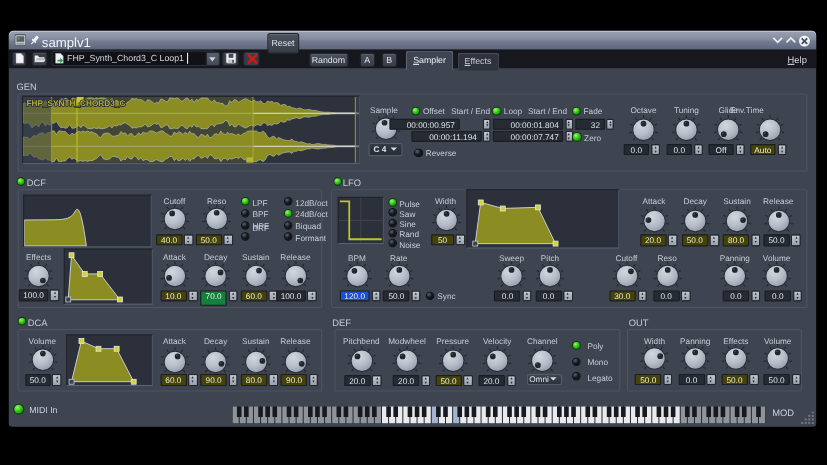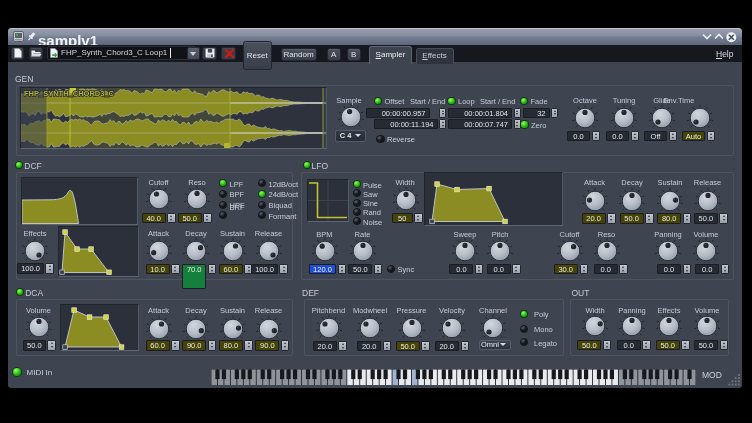--- a/index.html
+++ b/index.html
@@ -54,21 +54,21 @@
 <rect x="3" y="3" width="2" height="2" fill="#39b54a"></rect>
 <rect x="2" y="8" width="7" height="1.5" fill="#8f959c"></rect>
   </svg>
 <svg class="abs" style="left:26px;top:31px" width="11" height="11">
 <g transform="rotate(40 5.5 5.5)">
       <rect x="4.1" y="1" width="2.8" height="5" rx="0.8" fill="#eef1f5"></rect>
 <rect x="3.2" y="5.6" width="4.6" height="1.6" rx="0.6" fill="#eef1f5"></rect>
 <line x1="5.5" y1="7.2" x2="5.5" y2="10.2" stroke="#eef1f5" stroke-width="1.1"></line>
     </g>
   </svg>
-<div class="abs" style="left:38px;top:31.5px;font-size:15px;font-weight:bold;color:#f3f5f9">samplv1</div>
+<div class="abs" style="left:38px;top:31.5px;font-size:12px;font-weight:normal;color:#f3f5f9">samplv1</div>
 <svg class="abs" style="left:702px;top:32px" width="34" height="10">
 <polyline points="1,2.5 5,6.5 9,2.5" fill="none" stroke="#e9edf3" stroke-width="1.6"></polyline>
 <polyline points="13,6.5 17,2.5 21,6.5" fill="none" stroke="#e9edf3" stroke-width="1.6"></polyline>
   </svg>
 <svg class="abs" style="left:726px;top:32px" width="11" height="11">
 <circle cx="5.3" cy="5.3" r="5" fill="#f1f3f6"></circle>
 <line x1="2.8" y1="2.8" x2="7.8" y2="7.8" stroke="#454c59" stroke-width="1.6"></line>
 <line x1="7.8" y1="2.8" x2="2.8" y2="7.8" stroke="#454c59" stroke-width="1.6"></line>
   </svg>
 <div class="abs" style="left:8px;top:45px;width:734px;height:17px;background:#16181e"></div>
@@ -94,21 +94,21 @@
 <svg class="abs" style="left:205px;top:48px" width="10" height="10">
 <rect x="0.5" y="0.5" width="9" height="9" rx="1" fill="#f0f2f5" stroke="#787f88" stroke-width="0.6"></rect>
 <rect x="2.8" y="1" width="4.4" height="3.6" fill="#454b54"></rect>
 <rect x="2.2" y="6" width="5.6" height="3.5" fill="#c3c8cf"></rect>
 <rect x="6" y="6.5" width="1.8" height="2.5" fill="#565d66"></rect>
   </svg>
 <div class="abs" style="left:221px;top:46.5px;width:15px;height:13px;background:#383d48;border:1px solid #23272f;box-shadow:inset 0 1px 0 rgba(255,255,255,0.08);border-radius:2.5px"></div>
 <svg class="abs" style="left:224.5px;top:48.5px" width="9" height="9">
 <path d="M1 1 L8 8 M8 1 L1 8" stroke="#d01815" stroke-width="2.3" stroke-linecap="round"></path>
   </svg>
-<div class="btn" style="left:243px;top:41px;width:28.5px;height:29px">Reset</div>
+<div class="btn" style="left:243px;top:30px;width:28.5px;height:19px">Reset</div>
 <div class="btn" style="left:280.5px;top:47.5px;width:36px;height:13.5px">Random</div>
 <div class="btn" style="left:326.5px;top:47.5px;width:14.5px;height:13.5px">A</div>
 <div class="btn" style="left:346.5px;top:47.5px;width:14.5px;height:13.5px">B</div>
 <div class="abs" style="left:369px;top:46px;width:43px;height:18px;background:#3e4450;
 border:1px solid #5d6574;border-bottom:none;border-radius:3px 3px 0 0;
 font-size:8px;color:#eef0f5;text-align:center;line-height:15px"><span style="text-decoration:underline">S</span>ampler</div>
 <div class="abs" style="left:415.5px;top:47.5px;width:38px;height:16px;background:#2e333d;
 border:1px solid #474d59;border-bottom:none;border-radius:3px 3px 0 0;
 font-size:8px;color:#c6ccd6;text-align:center;line-height:14px"><span style="text-decoration:underline">E</span>ffects</div>
 <div class="abs" style="left:716px;top:48.5px;font-size:8.5px;color:#d6dae2"><span style="text-decoration:underline">H</span>elp</div>
@@ -154,21 +154,21 @@
     <div class="carr"></div>
   </div>
 <div class="ledg" style="left:374.8px;top:97.8px;width:6.4px;height:6.4px"></div>
 <div class="llbl" style="left:384.5px;top:97px">Offset</div>
 <div class="llbl" style="left:410px;top:97px">Start / End</div>
 <div class="ledg" style="left:448.3px;top:97.8px;width:6.4px;height:6.4px"></div>
 <div class="llbl" style="left:458px;top:97px">Loop</div>
 <div class="llbl" style="left:480px;top:97px">Start / End</div>
 <div class="ledg" style="left:520.8px;top:97.8px;width:6.4px;height:6.4px"></div>
 <div class="llbl" style="left:530.5px;top:97px">Fade</div>
-<div class="spin tf" style="left:366px;top:107.5px;width:63.5px;height:10px">00:00:00.957</div>
+<div class="spin tf" style="left:354px;top:107.5px;width:63.5px;height:10px">00:00:00.957</div>
 <div class="spbtn" style="left:439.0px;top:107.5px;width:7px;height:10px">
     <div class="tup"></div>
     <div class="tdn"></div>
   </div>
 <div class="spin tf" style="left:374px;top:119px;width:63.5px;height:10px">00:00:11.194</div>
 <div class="spbtn" style="left:439.0px;top:119px;width:7px;height:10px">
     <div class="tup"></div>
     <div class="tdn"></div>
   </div>
 <div class="spin tf" style="left:448px;top:107.5px;width:64px;height:10px">00:00:01.804</div>
@@ -390,21 +390,21 @@
     <line x1="9.0" y1="6.0" x2="7.7" y2="4.0" stroke="#22262d" stroke-width="1"></line>
     <line x1="15.0" y1="4.2" x2="15.0" y2="1.8" stroke="#22262d" stroke-width="1"></line>
     <line x1="21.0" y1="6.0" x2="22.3" y2="4.0" stroke="#22262d" stroke-width="1"></line>
     <line x1="25.0" y1="10.9" x2="27.2" y2="9.9" stroke="#22262d" stroke-width="1"></line>
     <line x1="25.6" y1="17.1" x2="27.9" y2="17.6" stroke="#22262d" stroke-width="1"></line>
     <line x1="22.6" y1="22.6" x2="24.3" y2="24.3" stroke="#22262d" stroke-width="1"></line>
     <circle cx="15.0" cy="15.0" r="9.8" fill="url(#kg)" stroke="#2a2e36" stroke-width="1"></circle>
     <circle cx="19.5" cy="11.7" r="2.6" fill="#23262d"></circle>
     <circle cx="18.7" cy="10.9" r="0.7" fill="#4a4f58"></circle>
   </svg>
-<div class="spin" style="left:182.2px;top:263.5px;width:24px;height:25px;background:#15803d;color:#e9ecd9">70.0</div>
+<div class="spin" style="left:182.2px;top:263.5px;width:24px;height:14px;background:#15803d;color:#e9ecd9">70.0</div>
 <div class="spbtn" style="left:207.7px;top:263.5px;width:8.5px;height:10.5px">
     <div class="tup"></div>
     <div class="tdn"></div>
   </div>
 <div class="lbl" style="left:232.5px;top:229px">Sustain</div>
 <svg style="position:absolute;left:217.5px;top:236.0px" width="30" height="30">
     <line x1="7.4" y1="22.6" x2="5.7" y2="24.3" stroke="#22262d" stroke-width="1"></line>
     <line x1="4.4" y1="17.1" x2="2.1" y2="17.6" stroke="#22262d" stroke-width="1"></line>
     <line x1="5.0" y1="10.9" x2="2.8" y2="9.9" stroke="#22262d" stroke-width="1"></line>
     <line x1="9.0" y1="6.0" x2="7.7" y2="4.0" stroke="#22262d" stroke-width="1"></line>

